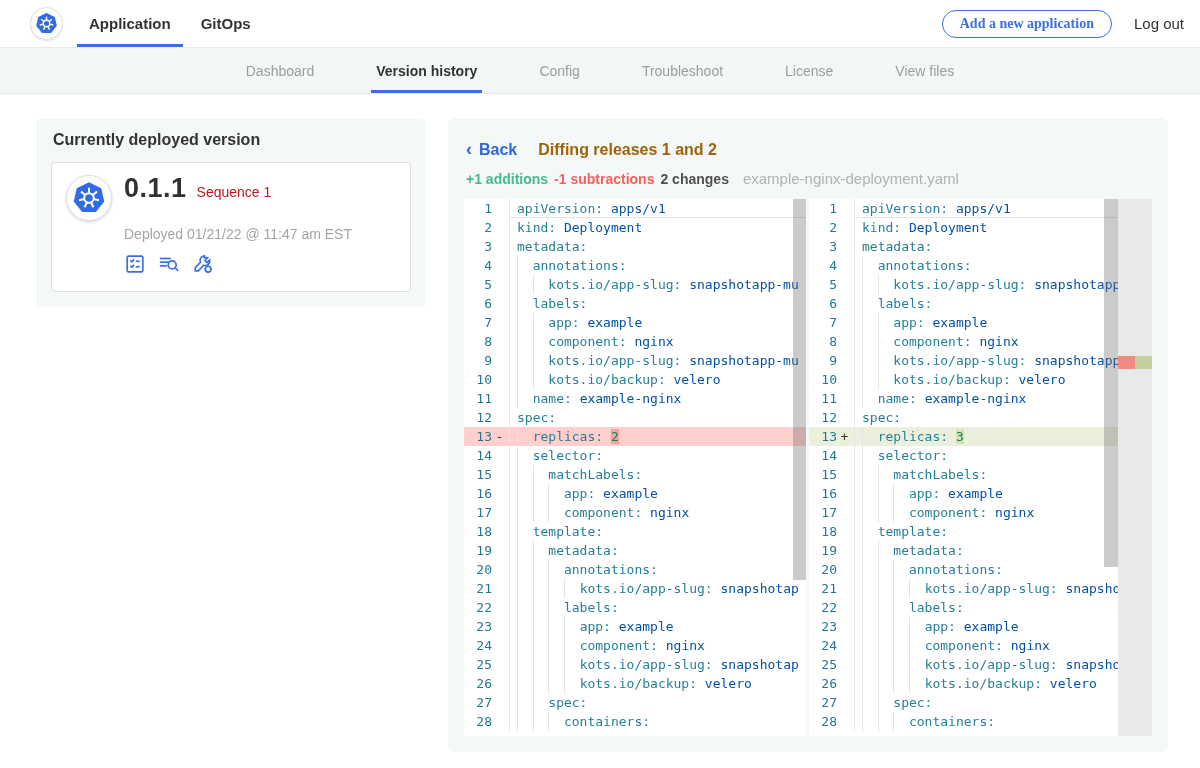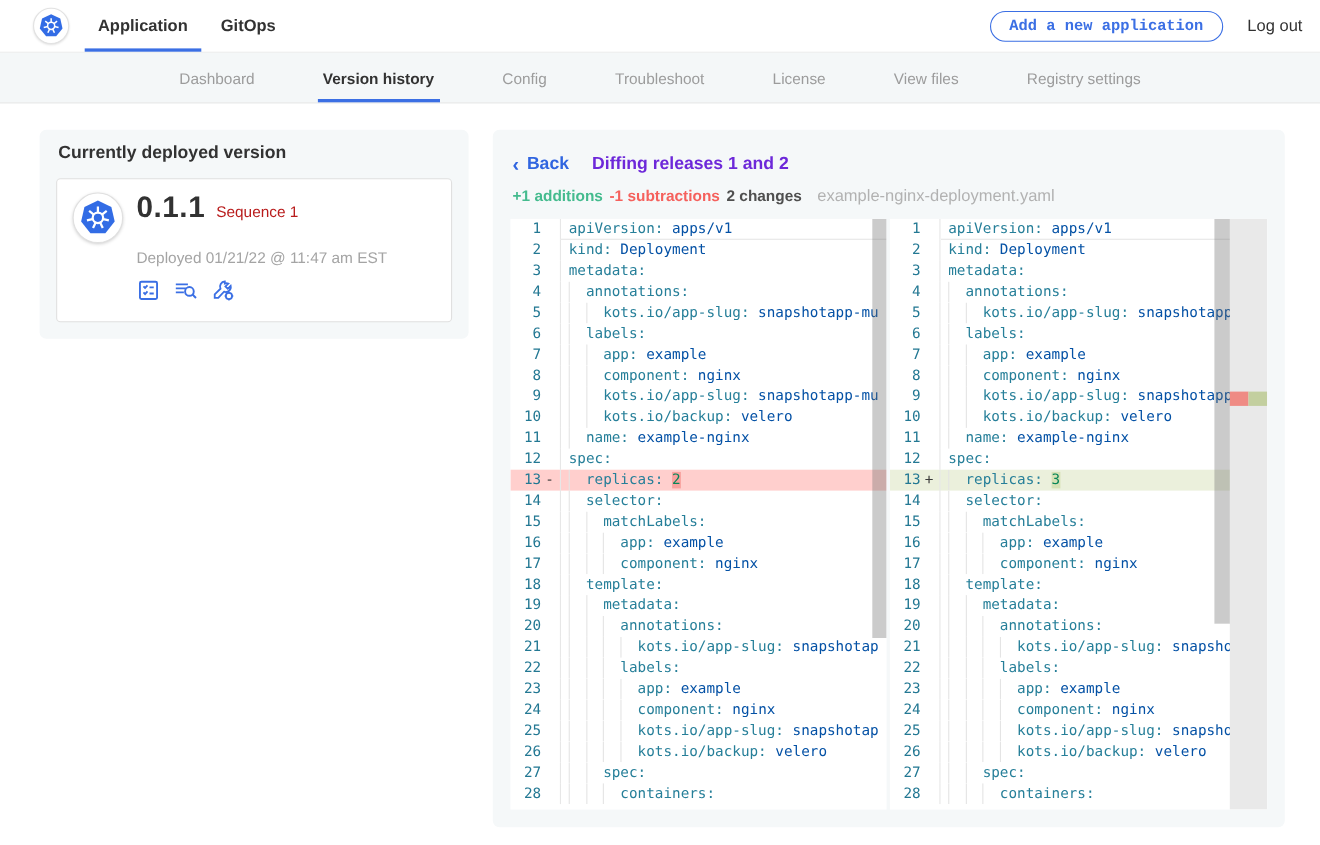--- a/index.html
+++ b/index.html
@@ -13,21 +13,21 @@
     border:1px solid #e2e2e2; box-shadow:0 1px 2px rgba(0,0,0,.12);
     display:flex; align-items:center; justify-content:center; margin-right:26px; flex:none; }
   .main-nav { display:flex; height:100%; align-items:stretch; gap:30px; }
   .main-tab { display:flex; align-items:center; font-size:15px; font-weight:600;
     color:#323232; position:relative; cursor:pointer; }
   .main-tab.active::after { content:""; position:absolute; left:-12px; right:-12px;
     bottom:0; height:3px; background:var(--accent); }
   .header-right { margin-left:auto; display:flex; align-items:center; gap:22px; }
   .add-app-btn { border:1.5px solid var(--accent); color:var(--accent); background:#fff;
     border-radius:17px; padding:5px 17px; font-size:14px; font-weight:700; cursor:pointer;
-    font-family:Liberation Mono, monospace; }
+    font-family:Liberation Serif, serif; }
   .logout { font-size:15px; color:#323232; cursor:pointer; }
 
   
   .subnav { height:46px; background:#f4f7f8; border-bottom:1px solid #e9e9e9;
     display:flex; justify-content:center; align-items:stretch; }
   .subnav-tab { display:flex; align-items:center; padding:0 31px; font-size:14px;
     color:#9c9c9c; position:relative; cursor:pointer; }
   .subnav-tab.active { color:#323232; font-weight:700; }
   .subnav-tab.active::after { content:""; position:absolute; left:26px; right:26px;
     bottom:0; height:3px; background:var(--accent); }
@@ -49,21 +49,21 @@
   .deployed-at { font-size:14px; color:#a4a4a4; margin-top:22px; }
   .icon-row { display:flex; gap:11px; margin-top:11px; color:var(--accent); }
   .icon-row svg { cursor:pointer; }
 
   
   .diff-card { flex:1; background:#f5f8f9; border-radius:6px; padding:16px 16px 14px; height:634px; }
   .diff-header { display:flex; align-items:center; gap:21px; margin:7px 2px 11px; }
   .back-link { display:flex; align-items:center; gap:7px; color:#3065e0; font-size:16px;
     font-weight:700; cursor:pointer; }
   .back-chevron { font-size:18px; font-weight:700; line-height:1; transform:translateY(-1px); }
-  .diff-title { font-size:16px; font-weight:700; color:#6d28d9; }
+  .diff-title { font-size:16px; font-weight:700; color:#a16207; }
   .stats-row { display:flex; align-items:baseline; gap:6px; margin:0 2px 12px; font-size:14px; font-weight:700; }
   .stat-add { color:var(--green); }
   .stat-sub { color:var(--red); }
   .stat-chg { color:#4f4f4f; }
   .diff-filename { color:#b2b2b2; font-weight:400; font-size:15px; margin-left:8px; }
 
   .panes { display:flex; gap:3px; height:537px; }
   .pane { background:#fff; position:relative; overflow:hidden; }
   .pane.left { width:342px; flex:none; }
   .pane.right { flex:1; }
@@ -121,21 +121,20 @@
   </div>
 </header>
 
 <nav class="subnav">
     <div class="subnav-tab">Dashboard</div>
     <div class="subnav-tab active">Version history</div>
     <div class="subnav-tab">Config</div>
     <div class="subnav-tab">Troubleshoot</div>
     <div class="subnav-tab">License</div>
     <div class="subnav-tab">View files</div>
-    <div class="subnav-tab">Registry settings</div>
   </nav>
 
 <main class="content">
 
   <section class="deployed-card">
     <h2>Currently deployed version</h2>
     <div class="version-box">
       <div class="k8s-circle">
         <svg width="34" height="34" viewBox="0 0 100 100">
           <polygon points="50,4 86,21.3 94.9,60.2 70,91.5 30,91.5 5.1,60.2 14,21.3" fill="#326ce5"></polygon>

